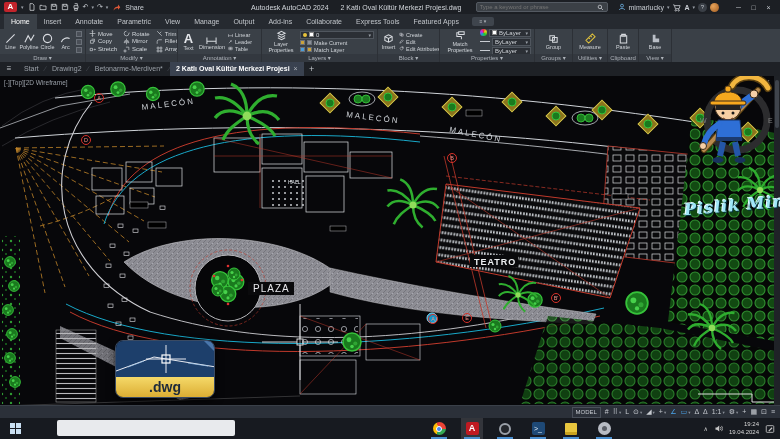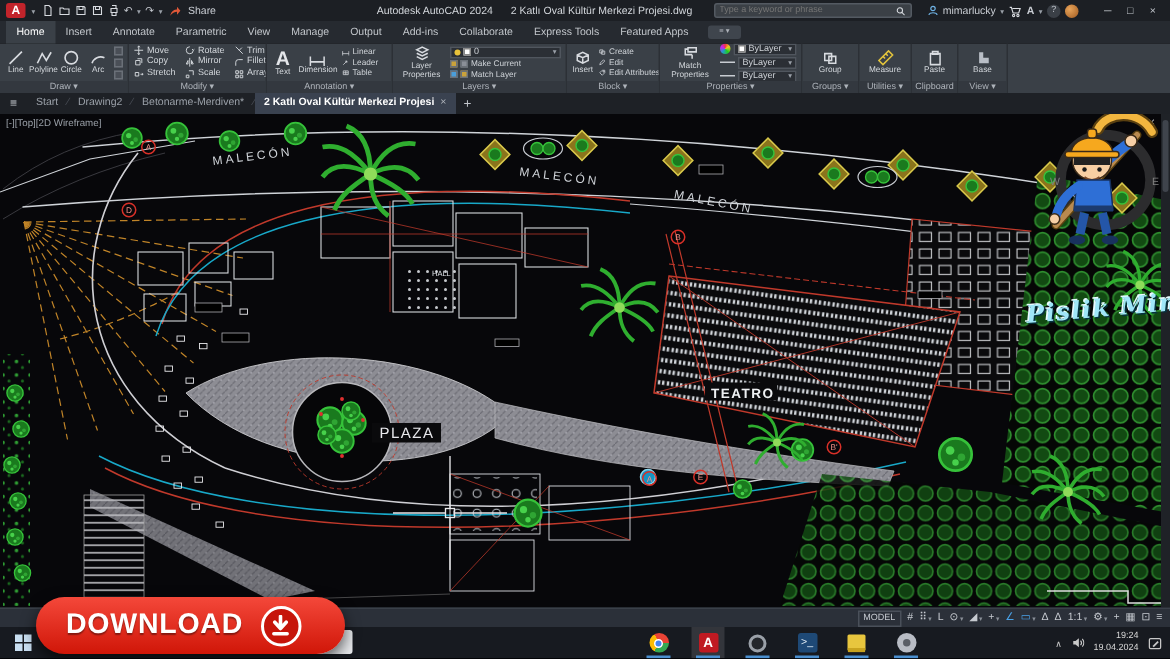--- a/index.html
+++ b/index.html
@@ -975,20 +975,33 @@
       <rect x="24" y="61" width="26" height="4" fill="#1c3a6e"></rect>
       <path d="M27,48 C18,54 14,60 12,68" stroke="#2e6fd6" stroke-width="6" fill="none" stroke-linecap="round"></path>
       <circle cx="11" cy="70" r="3.5" fill="#f6cfa6" stroke="#3a2a18"></circle>
       <line x1="31" y1="66" x2="28" y2="80" stroke="#2456a8" stroke-width="6"></line>
       <line x1="43" y1="66" x2="46" y2="80" stroke="#2456a8" stroke-width="6"></line>
       <ellipse cx="26" cy="84" rx="5.5" ry="3" fill="#18325e"></ellipse>
         <ellipse cx="48" cy="84" rx="5.5" ry="3" fill="#18325e"></ellipse>
     </svg>
     <div class="wm-text">Pislik Mimar</div>
 
+    <div class="dwg-badge">
+      <div class="dwg-top">
+        <svg width="100" height="36" viewBox="0 0 100 36">
+          <path d="M0,30 L38,16 L100,26" stroke="#e8eaf0" stroke-width="1" fill="none"></path>
+          <line x1="50" y1="4" x2="50" y2="32" stroke="#e8eaf0" stroke-width="1"></line>
+          <line x1="30" y1="18" x2="70" y2="18" stroke="#e8eaf0" stroke-width="1"></line>
+          <rect x="46" y="14" width="8" height="8" fill="none" stroke="#fff" stroke-width="1.2"></rect>
+          <path d="M12,26 L28,20 M72,22 L92,25" stroke="#9fc4e8" stroke-width="0.8"></path>
+        </svg>
+        <div class="dwg-fold"></div>
+      </div>
+      <div class="dwg-bottom">.dwg</div>
+    </div>
 
     <div class="vscroll">
         <div class="vthumb"></div>
       </div>
   </div>
 
   <div class="statusbar" id="status-items">
       <div class="sbtext">MODEL</div>
       <div class="sbitem">
         <span class="g">#</span>
@@ -1089,22 +1102,13 @@
         <div>19:24</div>
         <div>19.04.2024</div>
       </div>
       <svg width="10" height="10" viewBox="0 0 12 12">
         <rect x="1.5" y="2" width="9" height="8" rx="1" fill="none" stroke="#c8c8c8" stroke-width="1"></rect>
         <path d="M4,8 L8,4 9,5 5,9z" fill="#c8c8c8"></path>
       </svg>
     </div>
   </div>
 
-  <div class="dl-btn">
-    <span class="dl-label">DOWNLOAD</span>
-    <span class="dl-badge">
-      <svg width="14" height="15" viewBox="0 0 14 15">
-        <path d="M7,1 V8 M3.2,4.8 L7,9 L10.8,4.8" stroke="#fff" stroke-width="2.4" fill="none" stroke-linecap="round" stroke-linejoin="round"></path>
-        <line x1="2.5" y1="12.5" x2="11.5" y2="12.5" stroke="#fff" stroke-width="2.2" stroke-linecap="round"></line>
-      </svg>
-    </span>
-  </div>
 </div>
 
 </body></html>

